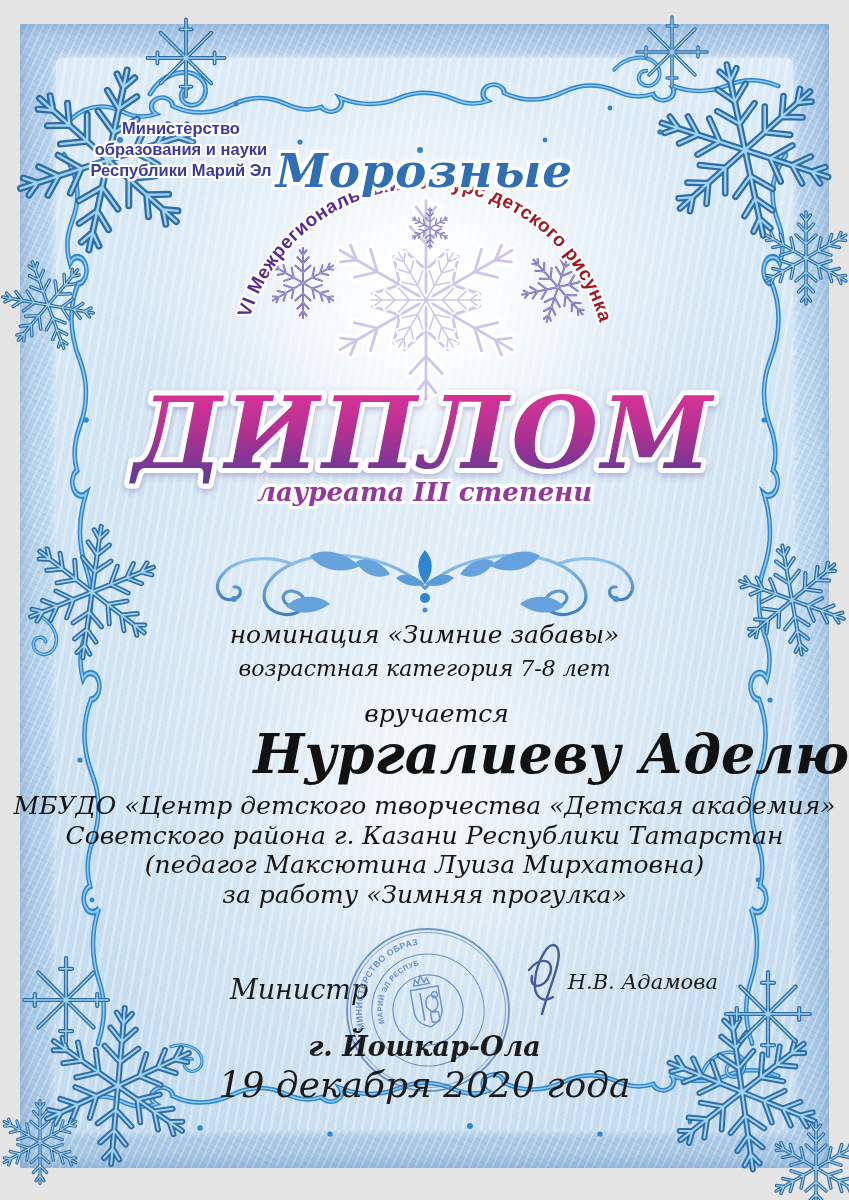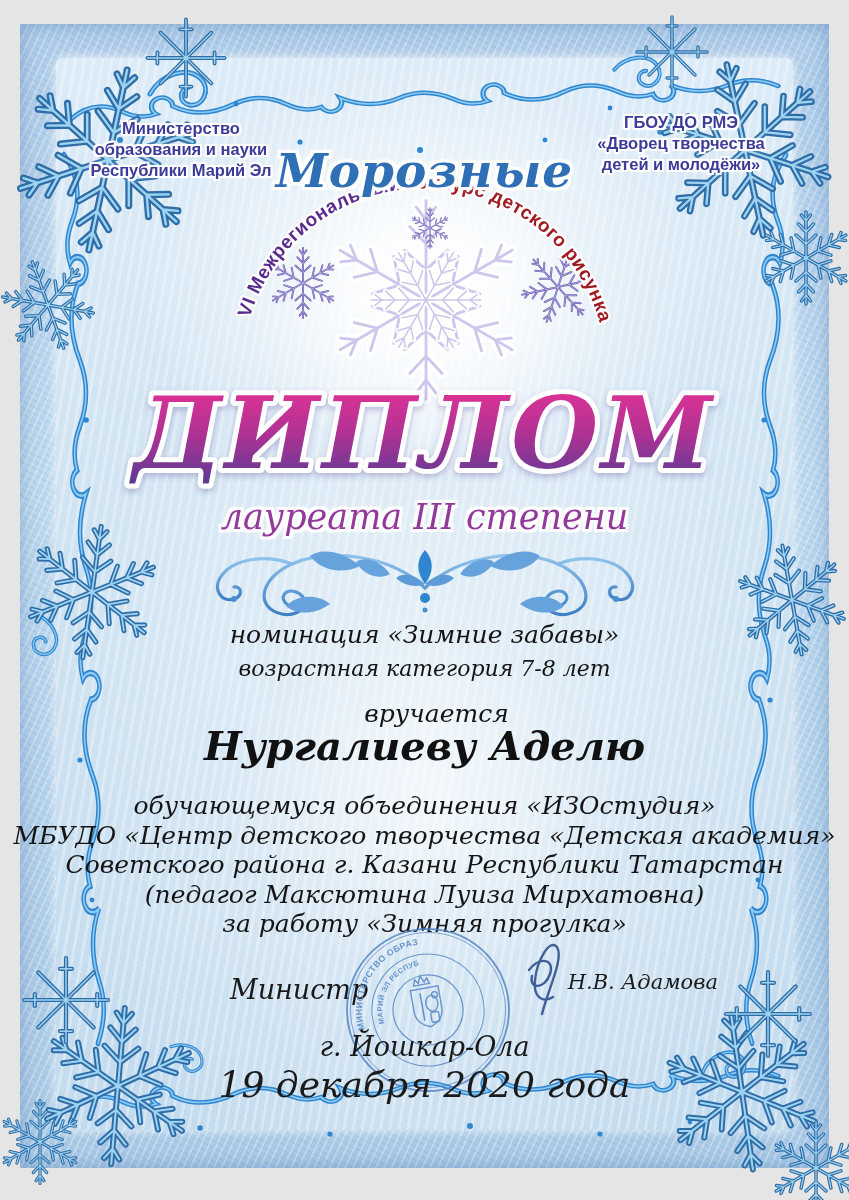--- a/index.html
+++ b/index.html
@@ -30,30 +30,30 @@
       -2px 0 0 #fff,2px 0 0 #fff,0 -2px 0 #fff,0 2px 0 #fff,0 0 6px rgba(255,255,255,.95);}
   .ow3{text-shadow:-3px -3px 0 #fff,3px -3px 0 #fff,-3px 3px 0 #fff,3px 3px 0 #fff,
       -3px 0 0 #fff,3px 0 0 #fff,0 -3px 0 #fff,0 3px 0 #fff,0 0 8px rgba(255,255,255,.95);}
   .org{font-family:"Liberation Sans",sans-serif;font-weight:700;font-size:16.5px;line-height:1.28;
        color:#3d3b99;white-space:pre-line;}
   .org-left{left:66px;top:118px;width:230px;text-align:center;}
   .org-right{left:556px;top:112px;width:250px;text-align:center;}
   .logo{top:146px;font-style:italic;font-weight:700;color:#2e6fb6;letter-spacing:1px;line-height:1.06;}
   .logo .l1{font-size:47px;}
   .logo .l2{font-size:43px;margin-top:0px;}
-  .subtitle{top:497px;font-style:italic;font-weight:400;font-size:35px;color:#93399b;}
+  .subtitle{top:477px;font-style:italic;font-weight:700;font-size:26px;color:#93399b;}
   .mid{font-style:italic;color:#151515;}
   .nomination{top:620px;font-size:25px;}
   .agecat{top:656px;font-size:22px;}
   .presented{top:699px;font-size:25px;padding-left:24px;}
-  .recipient{top:722px;font-size:40px;font-weight:700;font-style:italic;color:#111;}
+  .recipient{top:722px;font-size:54px;font-weight:700;font-style:italic;color:#111;text-align:right;}
   .bodylines{top:791px;font-size:25px;line-height:29.5px;font-style:italic;color:#151515;}
   .sig-pos{left:230px;top:974px;width:120px;font-style:italic;font-size:27px;color:#1a1a1a;}
   .sig-name{left:528px;top:970px;width:190px;font-style:italic;font-size:21px;color:#1a1a1a;text-align:right;}
-  .city{top:1031px;font-style:italic;font-size:27px;color:#1a1a1a;}
+  .city{top:1031px;font-style:italic;font-size:27px;color:#1a1a1a;font-weight:bold;}
   .date{top:1064px;font-style:italic;font-size:36px;color:#1a1a1a;}
   .glow{position:absolute;border-radius:50%;}
   .glow1{left:252px;top:150px;width:350px;height:320px;
      background:radial-gradient(closest-side,rgba(255,255,255,.95),rgba(255,255,255,0));}
   .glow2{left:234px;top:640px;width:390px;height:330px;
      background:radial-gradient(closest-side,rgba(255,255,255,.55),rgba(255,255,255,0));}
 </style>
 </head>
 <body>
 
@@ -244,23 +244,20 @@
           <use href="#flake6" class="fp2"></use>
         </g>
     </g>
   </svg>
 
   <div class="content">
 
     <div class="abs org org-left ow">Министерство
 образования и науки
 Республики Марий Эл</div>
-    <div class="abs org org-right ow">ГБОУ ДО РМЭ
-«Дворец творчества
-детей и молодёжи»</div>
 
     <svg class="abs" style="left:234px;top:76px;width:380px;height:270px;overflow:visible" viewBox="0 0 380 270">
       <defs>
           <path id="arcP" d="M14,248 A182,182 0 0 1 366,248" fill="none"></path>
         </defs>
       <text style="font-family:'Liberation Sans',sans-serif;font-weight:700;font-size:19px;letter-spacing:.5px" stroke="#ffffff" stroke-width="4.5" paint-order="stroke" stroke-linejoin="round">
         <textPath href="#arcP" startOffset="6" fill="#5a2b8f">VI Межрегиональный </textPath>
         <textPath href="#arcP" startOffset="222" fill="#a11a22">конкурс детского рисунка</textPath>
       </text>
     </svg>
@@ -309,21 +306,20 @@
       <circle cx="215" cy="50" r="5" fill="#2f86d0"></circle>
       <circle cx="215" cy="62" r="2.5" fill="#4a8fd2"></circle>
     </svg>
 
     <div class="abs ctr mid nomination">номинация «Зимние забавы»</div>
     <div class="abs ctr mid agecat">возрастная категория  7-8 лет</div>
     <div class="abs ctr mid presented">вручается</div>
     <div class="abs ctr recipient">Нургалиеву  Аделю</div>
 
     <div class="abs ctr bodylines">
-      <div>обучающемуся объединения «ИЗОстудия»</div>
       <div>МБУДО «Центр детского творчества «Детская академия»</div>
       <div>Советского района г. Казани Республики Татарстан</div>
       <div>(педагог  Максютина Луиза Мирхатовна)</div>
       <div>за работу «Зимняя прогулка»</div>
     </div>
 
     <div class="abs sig-pos">Министр</div>
     <div class="abs sig-name">Н.В. Адамова</div>
 
     <svg class="abs" style="left:343px;top:925px;width:170px;height:170px" viewBox="-85 -85 170 170">

